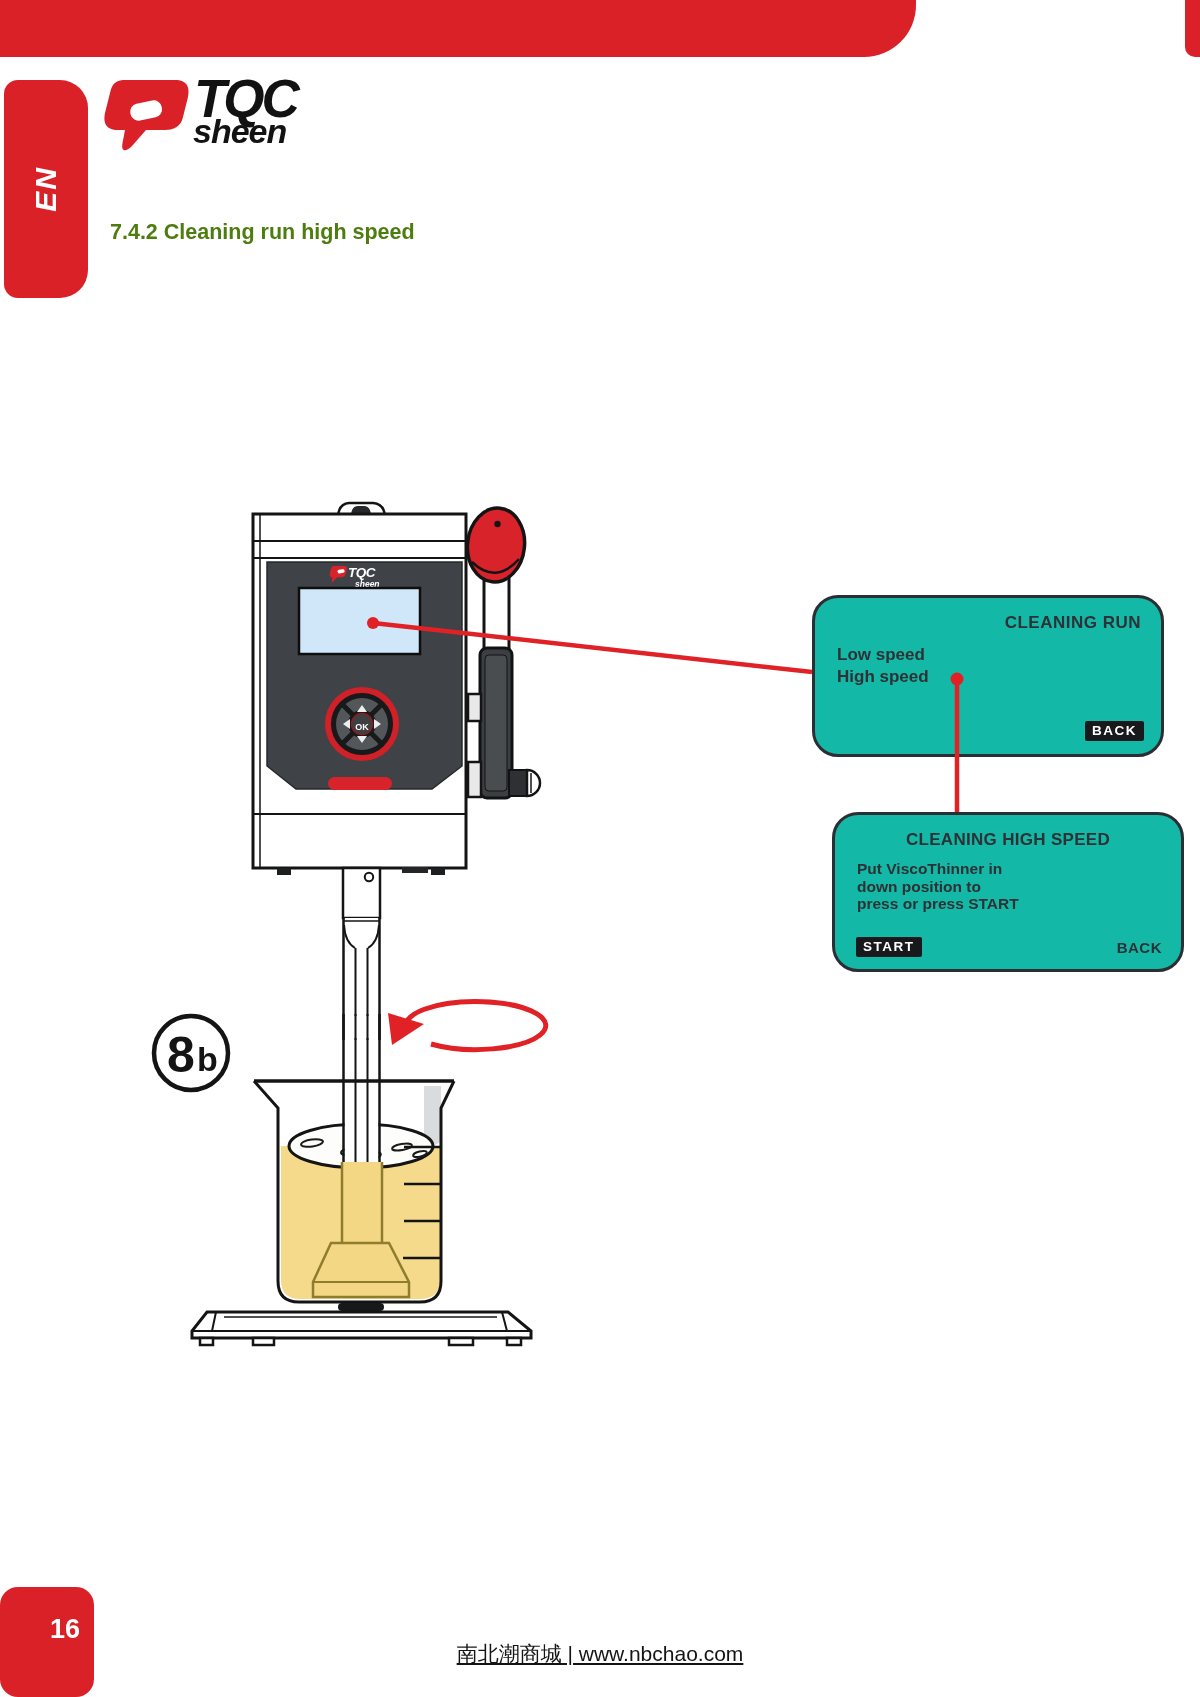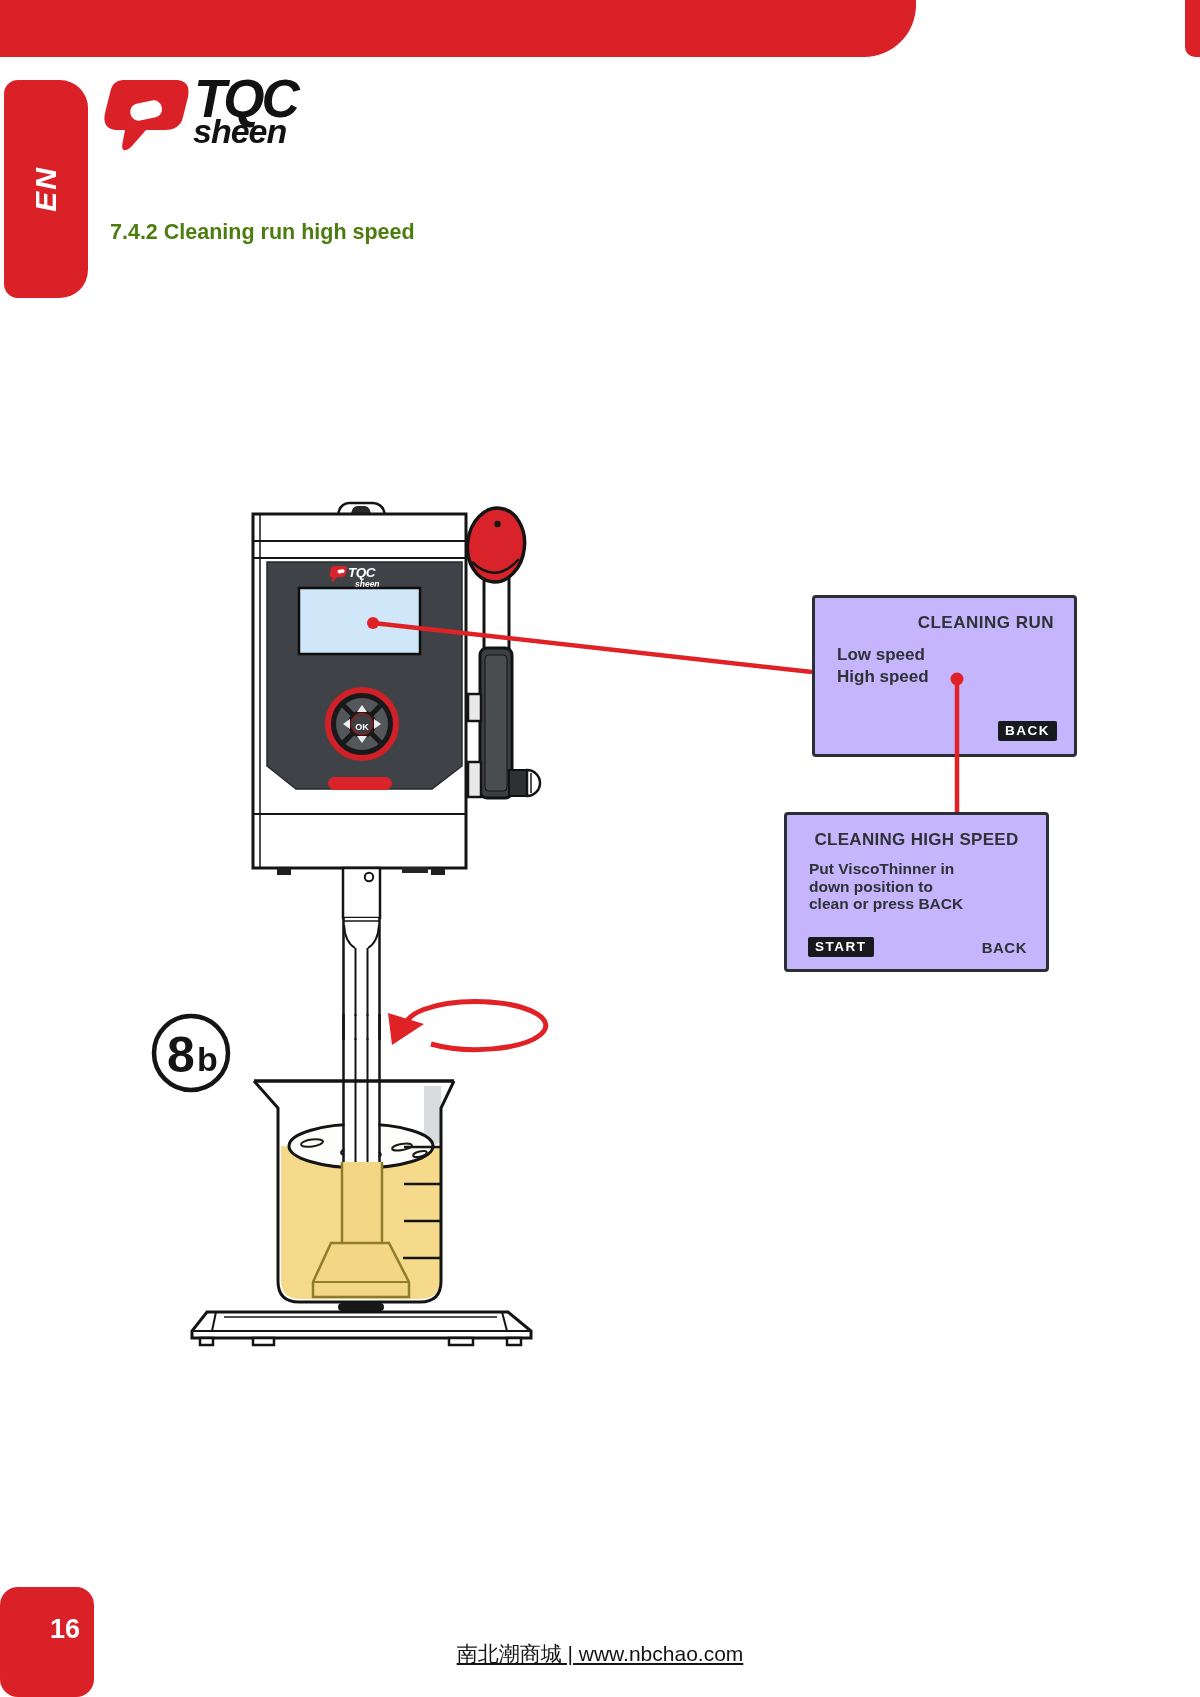--- a/index.html
+++ b/index.html
@@ -19,24 +19,24 @@
   
   .logo-icon{left:99px;top:77px;}
   .logo-tqc{left:194px;top:72px;font-size:53px;font-style:italic;font-weight:900;
     letter-spacing:-3px;color:#121212;line-height:1;}
   .logo-sheen{left:193px;top:114px;font-size:34px;font-style:italic;font-weight:900;
     letter-spacing:-1px;color:#121212;line-height:1;}
   .heading{left:110px;top:220px;font-size:21.5px;font-weight:800;color:#4d7c0f;}
   
   .diagram{left:140px;top:460px;z-index:5;pointer-events:none;}
   
-  .screen-box{width:265px;background:#c4b5fd;border:3px solid #2b2e33;border-radius:4px;
+  .screen-box{width:352px;background:#14b8a6;border:3px solid #2b2e33;border-radius:26px;
     box-sizing:border-box;color:#2e3136;z-index:2;}
   .box-run{left:812px;top:595px;height:162px;}
-  .box-high{left:784px;top:812px;height:160px;}
+  .box-high{left:832px;top:812px;height:160px;}
   .screen-title{position:absolute;top:15px;right:20px;font-weight:800;font-size:17px;letter-spacing:.5px;}
   .screen-title-center{position:absolute;top:15px;left:0;right:0;text-align:center;
     font-weight:800;font-size:17px;letter-spacing:.3px;}
   .screen-options{position:absolute;left:22px;top:46px;font-weight:800;font-size:17px;line-height:22px;}
   .screen-body{position:absolute;left:22px;top:45px;font-weight:800;font-size:15.5px;line-height:17.5px;}
   .badge{background:#17191d;color:#ffffff;font-weight:800;font-size:13.5px;
     letter-spacing:1.5px;padding:2px 7px 3px 7px;border-radius:2px;}
   .badge-back1{position:absolute;right:17px;bottom:13px;}
   .badge-start{position:absolute;left:21px;bottom:12px;text-align:center;}
   .plain-back{position:absolute;right:19px;bottom:13px;font-weight:800;font-size:15px;letter-spacing:.5px;}
@@ -72,21 +72,21 @@
     <div>High speed</div>
   </div>
   <div class="badge badge-back1">BACK</div>
 </div>
 
 <div class="abs screen-box box-high">
   <div class="screen-title-center">CLEANING HIGH SPEED</div>
   <div class="screen-body">
     <div>Put ViscoThinner in</div>
     <div>down position to</div>
-    <div>clean or press BACK</div>
+    <div>press or press START</div>
   </div>
   <div class="badge badge-start">START</div>
   <div class="plain-back">BACK</div>
 </div>
 
 <svg class="abs diagram" width="990" height="900" viewBox="140 460 990 900">
 
   <g>
 
     <path d="M338 518 Q338 504 349 503 L373 503 Q385 504 385 518 Z" fill="#ffffff" stroke="#141414" stroke-width="2.5"></path>

